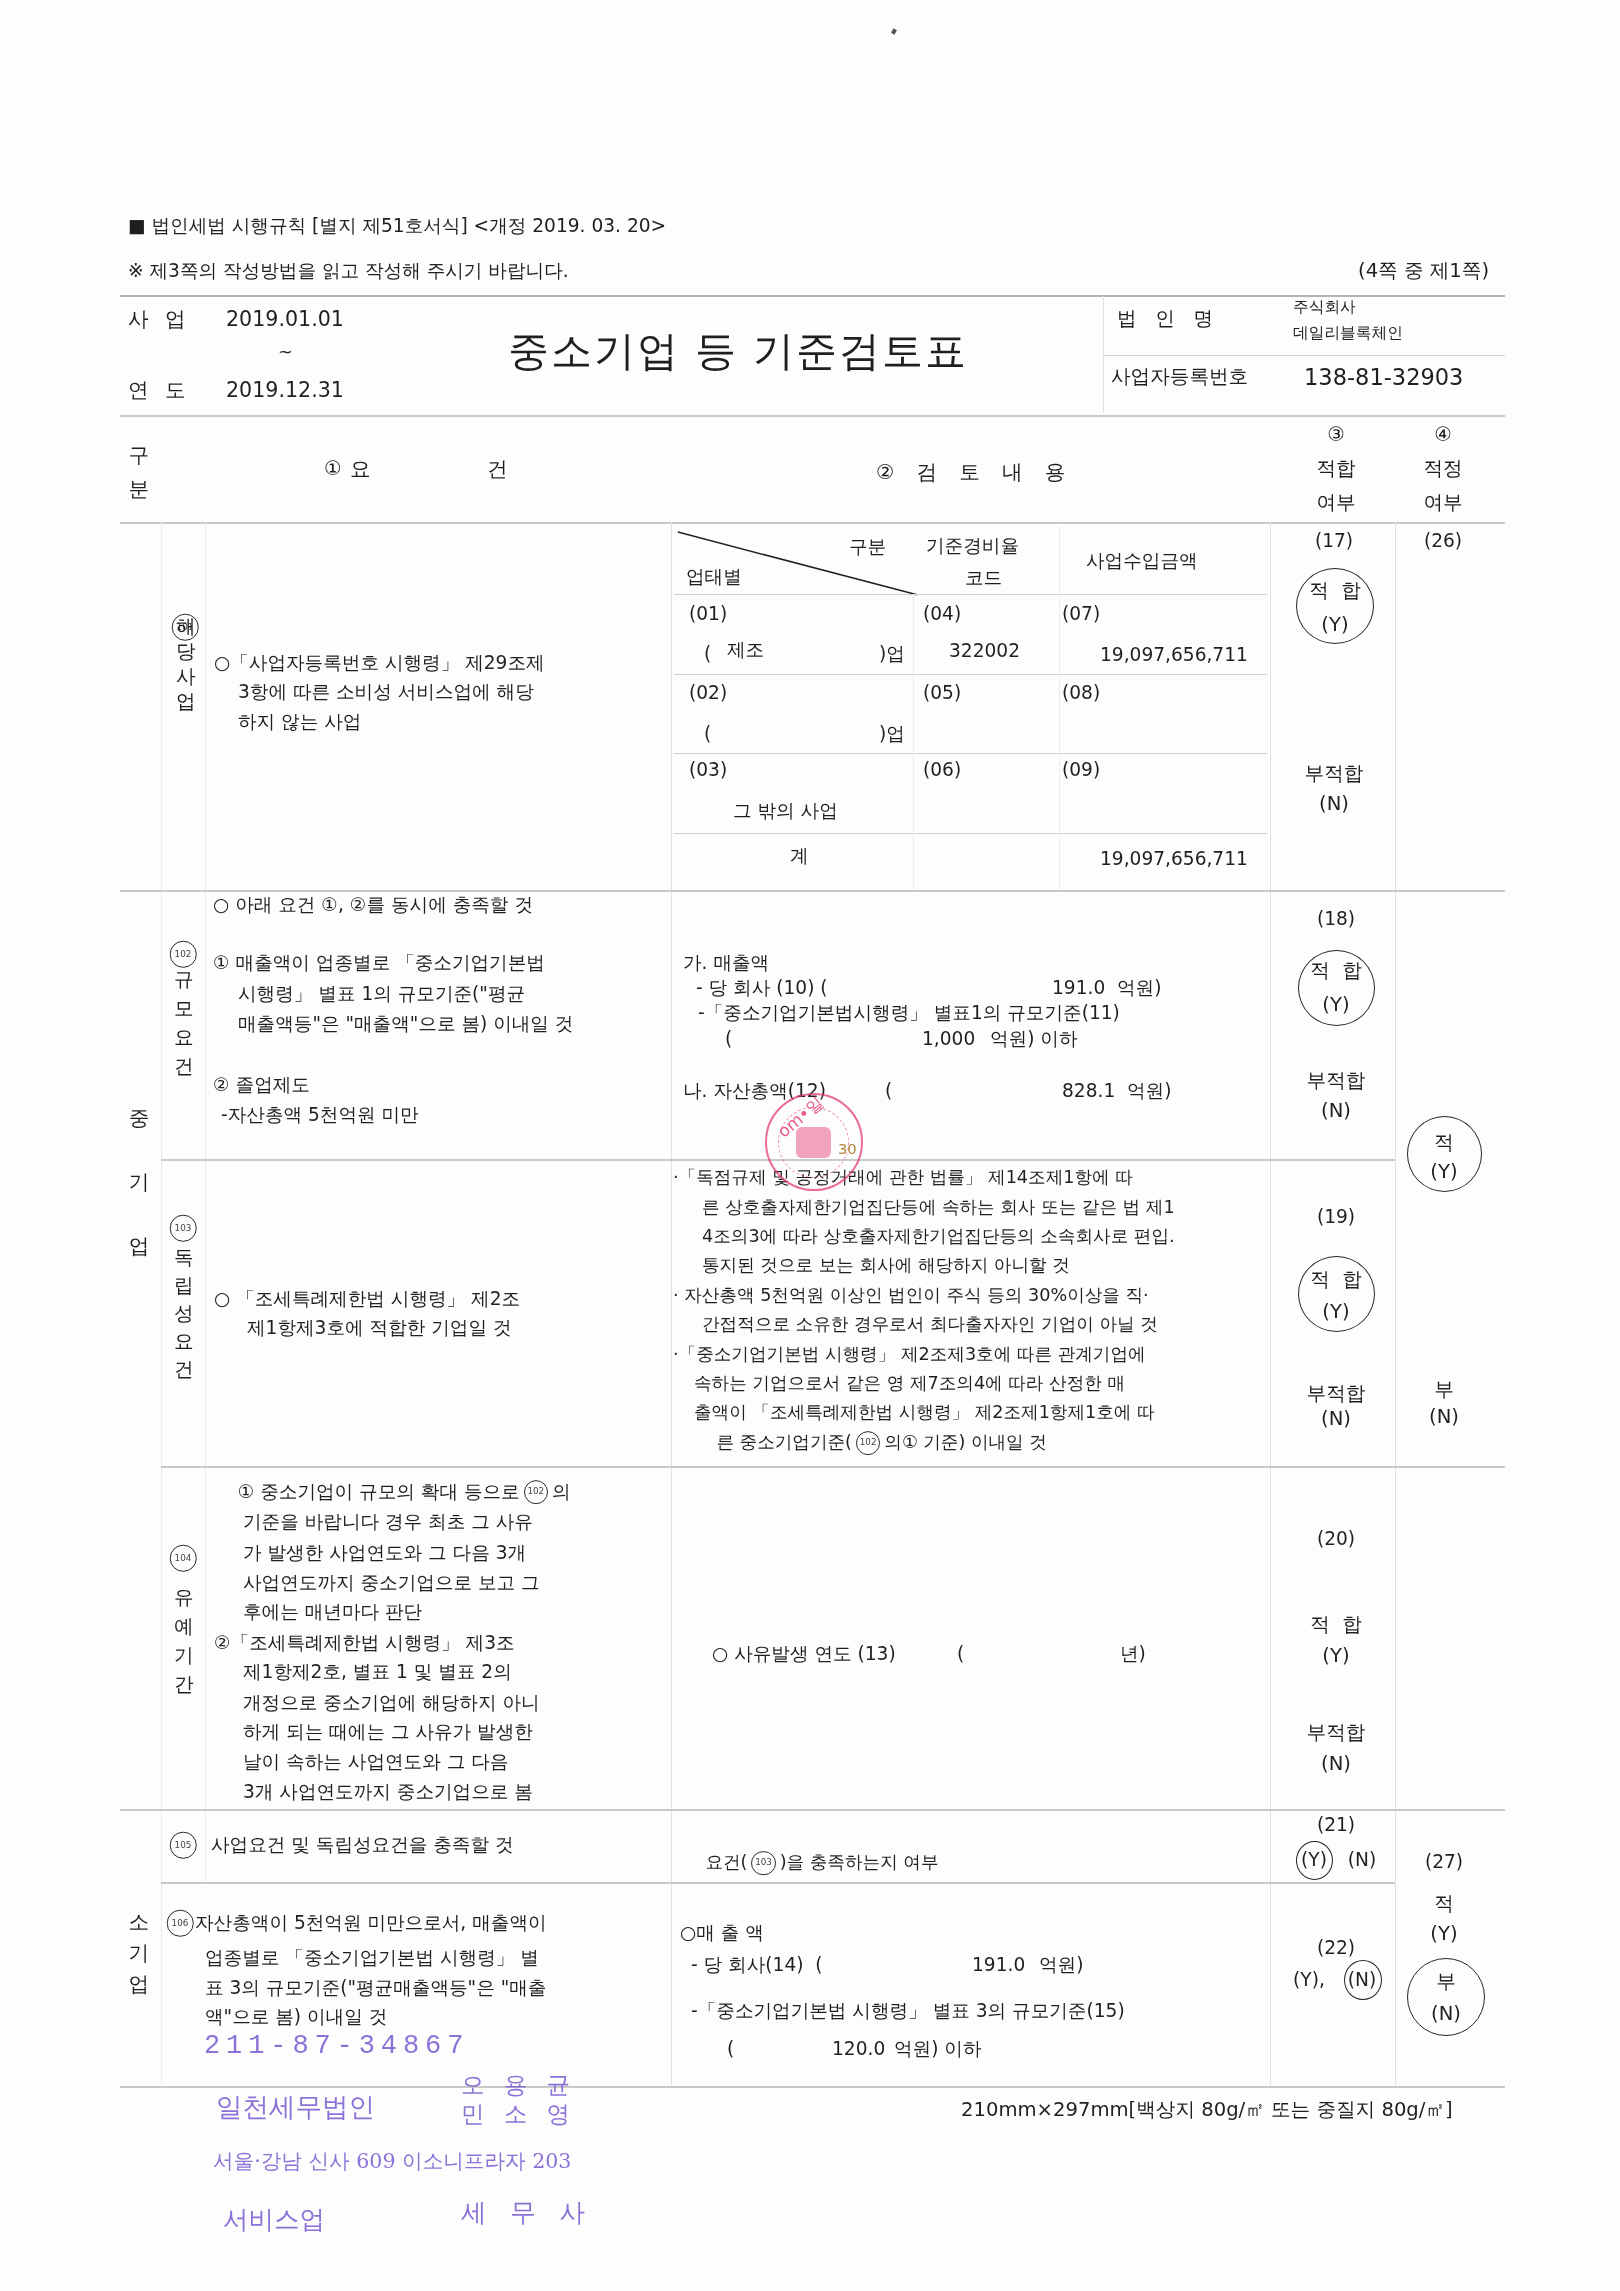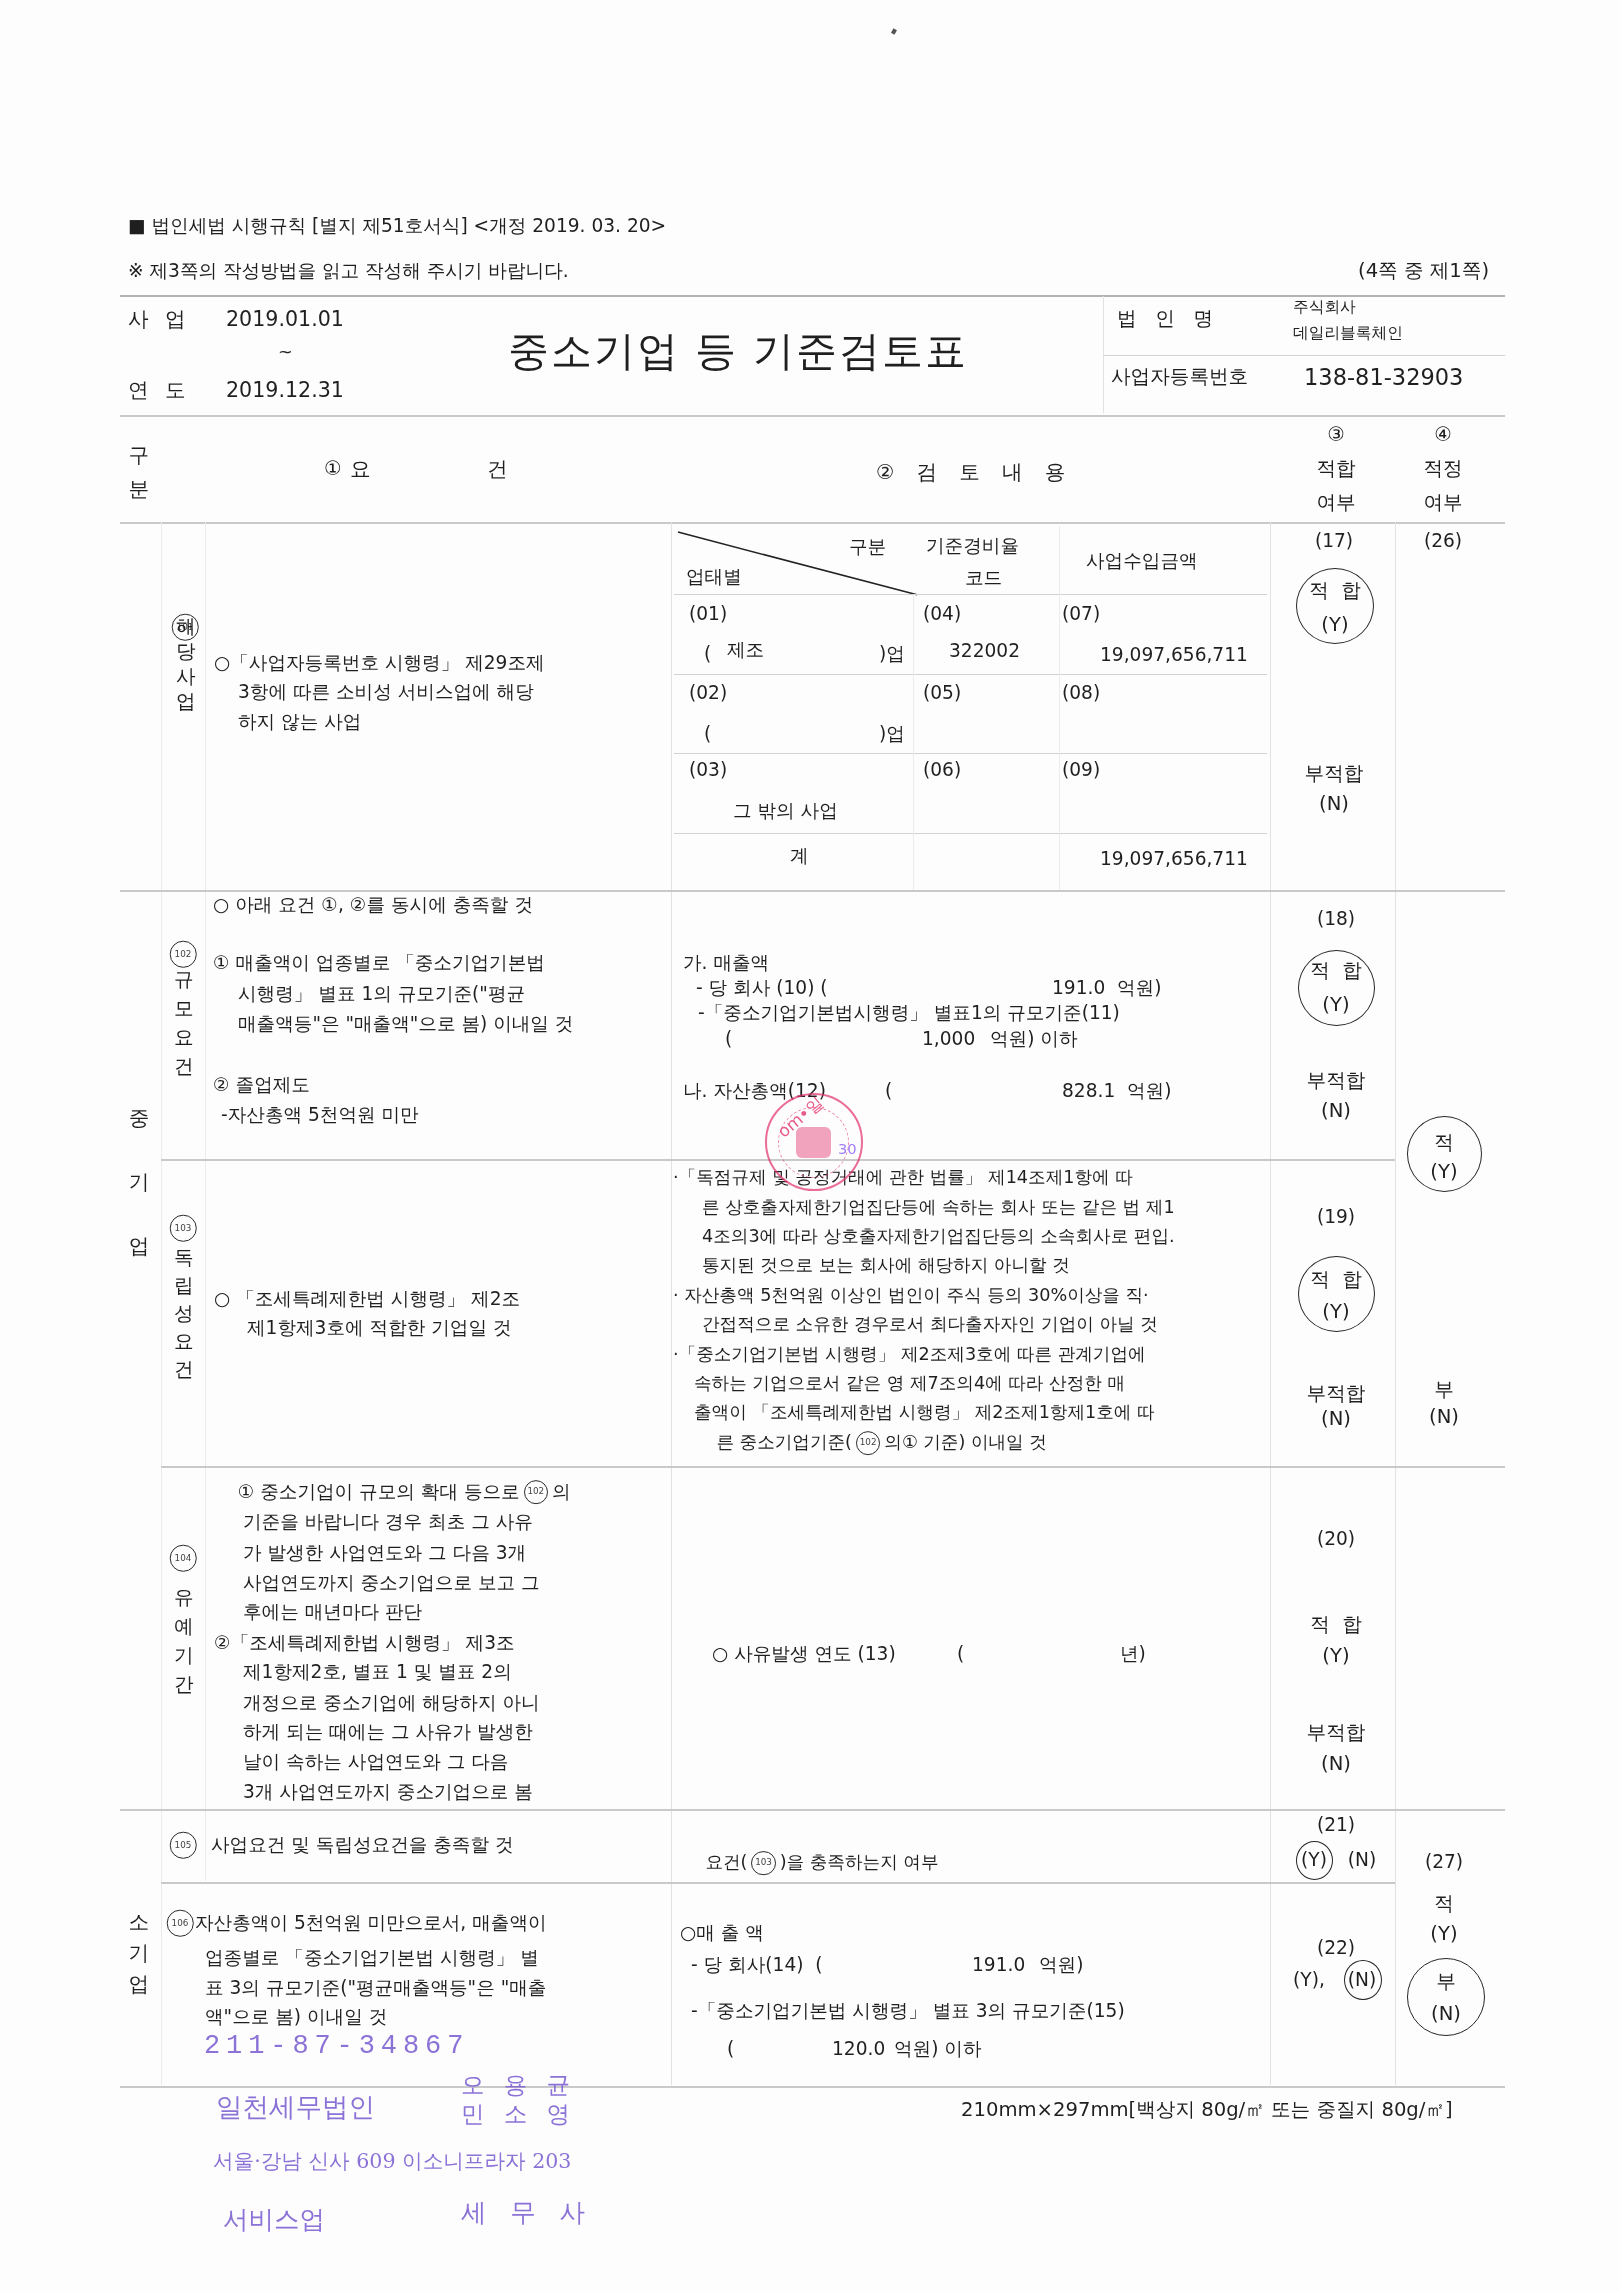--- a/index.html
+++ b/index.html
@@ -263,21 +263,21 @@
   <div class="t c f20" style="left:1444px;top:1934px">(Y)</div>
   <div class="ring" style="left:1407px;top:1958px;width:78px;height:78px"></div>
   <div class="t c f20" style="left:1446px;top:1982px">부</div>
   <div class="t c f20" style="left:1446px;top:2014px">(N)</div>
 
   <div class="t f20" style="left:961px;top:2110px">210mm×297mm[백상지 80g/㎡ 또는 중질지 80g/㎡]</div>
 
   <div class="seal" style="left:765px;top:1093px;width:98px;height:98px;border:2.9px solid #e2336f;opacity:.72"></div>
   <div class="seal" style="left:778px;top:1107px;width:71px;height:71px;border:1.5px dashed #e2336f;opacity:.6"></div>
   <div class="t" style="left:774px;top:1117px;font-size:16.7px;color:#e2336f;opacity:.8;transform:translateY(-50%) rotate(-40deg)">om•일</div>
-  <div class="t" style="left:838px;top:1149px;font-size:14.7px;color:#8b5cf6;opacity:.8">30</div>
+  <div class="t" style="left:838px;top:1149px;font-size:14.7px;color:#a16207;opacity:.8">30</div>
   <div style="position:absolute;left:796px;top:1127px;width:35px;height:31px;background:#e2336f;opacity:.45;border-radius:5.9px"></div>
 
   <div class="stamp" style="left:204px;top:2046px;font-size:27px;letter-spacing:5.9px;font-family:'Liberation Mono','DejaVu Sans Mono',monospace">211-87-34867</div>
   <div class="stamp" style="left:216px;top:2107px;font-size:26.5px">일천세무법인</div>
   <div class="stamp" style="left:461px;top:2086px;font-size:23.5px;letter-spacing:5.9px">오 용 균</div>
   <div class="stamp" style="left:461px;top:2115px;font-size:23.5px;letter-spacing:5.9px">민 소 영</div>
   <div class="stamp" style="left:213px;top:2161px;font-size:20.6px">서울·강남 신사 609 이소니프라자 203</div>
   <div class="stamp" style="left:223px;top:2220px;font-size:25.5px">서비스업</div>
   <div class="stamp" style="left:461px;top:2213px;font-size:25.5px;letter-spacing:7.8px">세 무 사</div>
 

